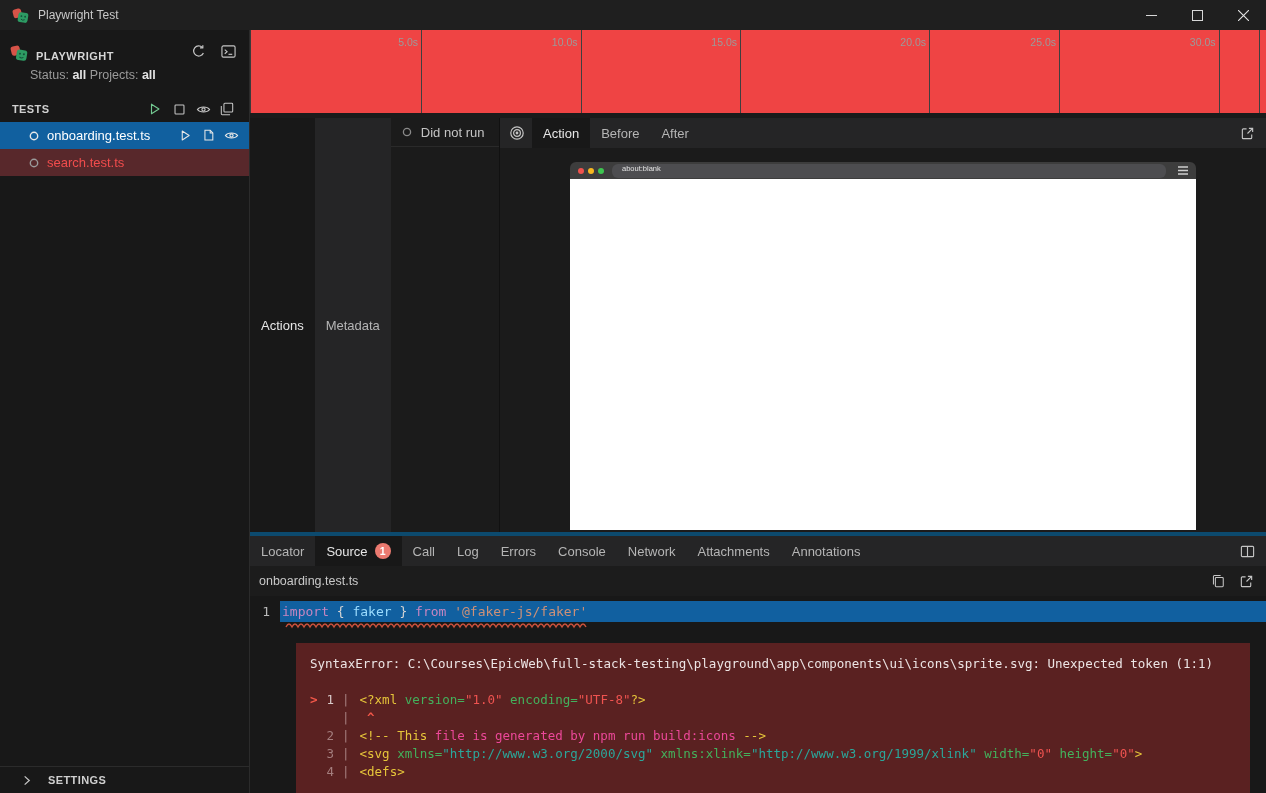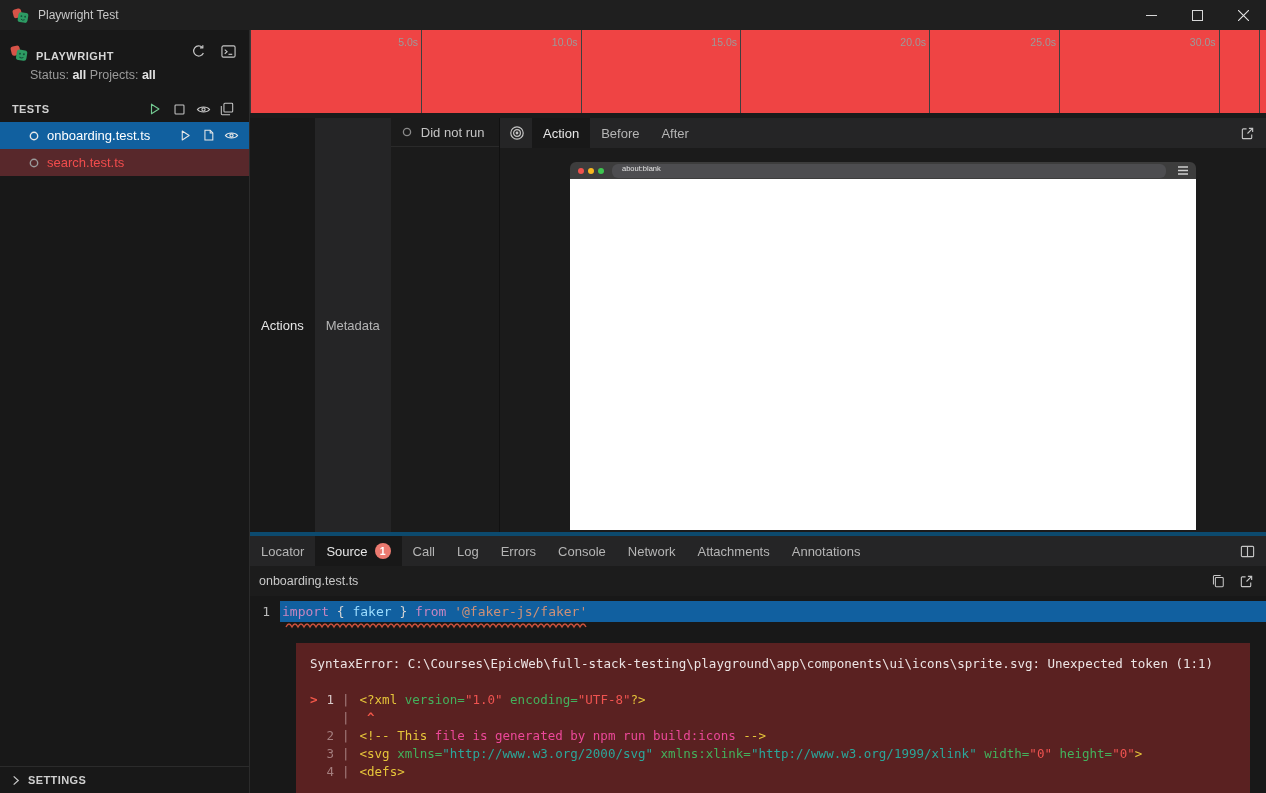--- a/index.html
+++ b/index.html
@@ -29,21 +29,21 @@
   .status-row{padding:6px 10px 4px 30px;font-size:12.5px;color:#9b9b9b}
   .status-row b{color:#e4e4e4;font-weight:bold}
   .tests-header{margin-top:10px;height:26px;display:flex;align-items:center;padding:0 10px 0 12px}
   .tests-title{font-weight:bold;font-size:11px;letter-spacing:.4px;color:#d0d0d0;flex:1}
   .tests-header .icon-btn{width:24px}
   .test-row{height:27px;display:flex;align-items:center;gap:8px;padding-left:29px;font-size:13px;cursor:default}
   .test-row.selected{background:#11609f;color:#fff}
   .test-row.failed{background:#58282b;color:#f14c4c}
   .test-label{flex:1;white-space:nowrap;overflow:hidden}
   .row-icons{display:flex;align-items:center;gap:9px;margin-right:10px}
-  .sb-bottom{margin-top:auto;border-top:1px solid #2b2b2b;height:27px;display:flex;align-items:center;gap:7px;padding-left:10px}
+  .sb-bottom{margin-top:auto;border-top:1px solid #2b2b2b;height:27px;display:flex;align-items:center;gap:16px;padding-left:21px}
   .sb-bottom .label{font-weight:bold;font-size:11px;letter-spacing:.4px;color:#cfcfcf}
 
   
   .main{flex:1;display:flex;flex-direction:column;min-width:0}
   .timeline{flex:0 0 83px;background:#ef4444;position:relative;border-left:1px solid #3a3a3a}
   .tick{position:absolute;top:0;bottom:0;width:1px;background:#3f3f3f}
   .tick-label{position:absolute;right:4px;top:6px;font-size:10.5px;color:#9b9b9b;white-space:nowrap}
   .gap5{flex:0 0 5px;background:#1b1b1b}
 
   .middle{flex:1;display:flex;min-height:0}

